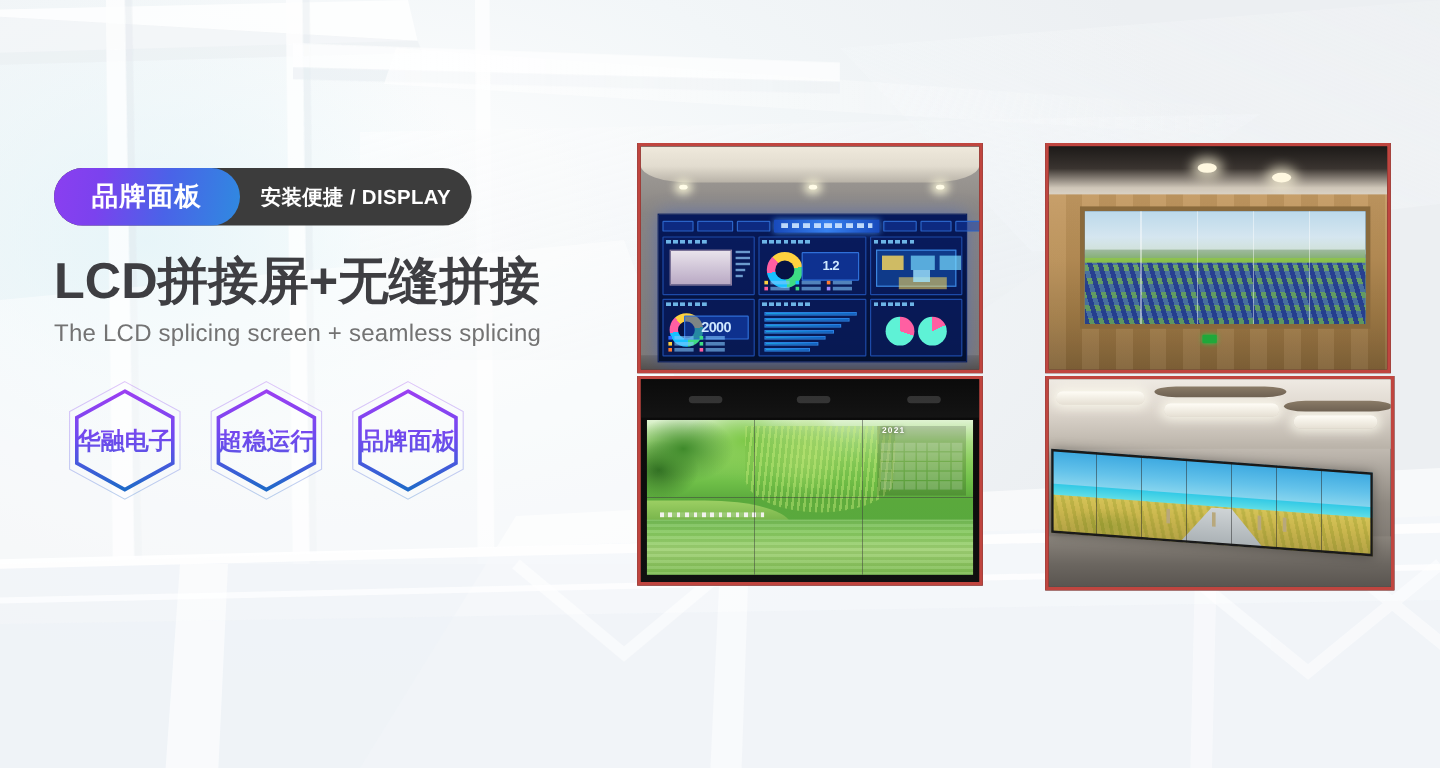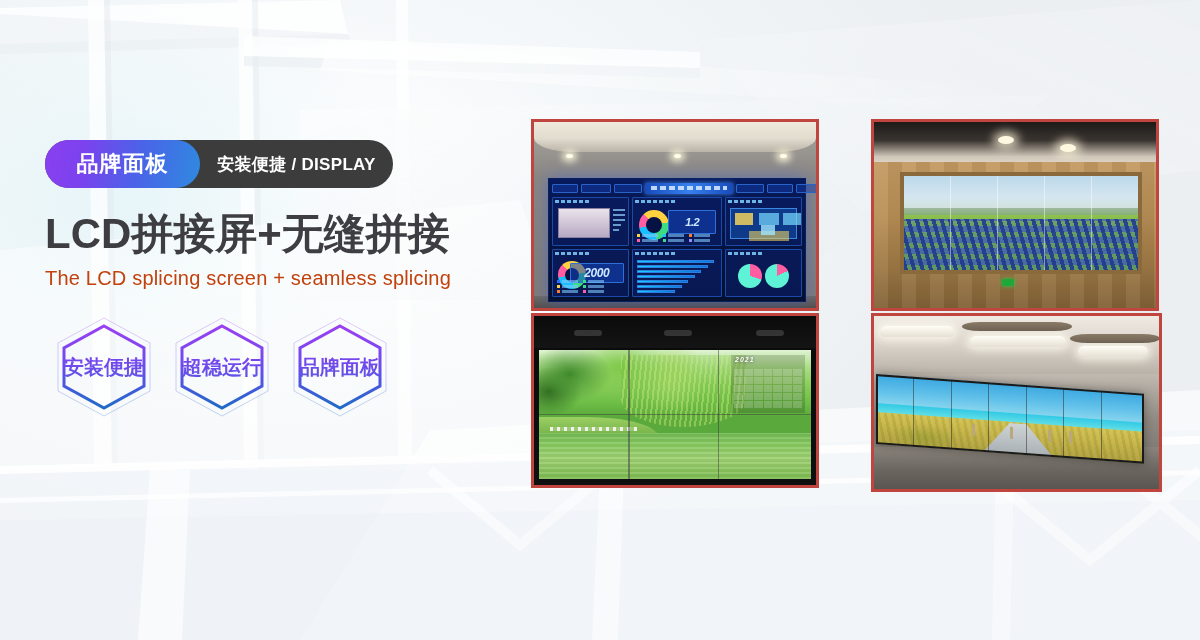--- a/index.html
+++ b/index.html
@@ -49,21 +49,21 @@
   }
 
   
   .headline {
     margin-top:24px;
     font-size:42px; font-weight:bold; color:#3e3e42;
     letter-spacing:0px; line-height:1.05; white-space:nowrap;
   }
   .subhead {
     margin-top:11px;
-    font-size:20px; color:#c2410c; letter-spacing:.2px; white-space:nowrap;
+    font-size:20px; color:#737373; letter-spacing:.2px; white-space:nowrap;
   }
 
   
   .features { margin-top:22px; display:flex; gap:0px; }
   .feature { position:relative; width:118px; height:110px; }
   .feature svg { position:absolute; left:0; top:0; }
   .feature .label {
     position:absolute; left:0; top:0; width:118px; height:110px;
     display:flex; align-items:center; justify-content:center;
     font-size:20px; font-weight:bold; letter-spacing:0px;
@@ -71,21 +71,20 @@
     -webkit-background-clip:text; background-clip:text;
     -webkit-text-fill-color:transparent; color:transparent;
     white-space:nowrap;
   }
 
   
   .photo {
     position:absolute; overflow:hidden;
     border:3px solid #c0453f;
     background:#111;
-    font-style:italic;
   }
   .ph-inner { position:absolute; inset:0; overflow:hidden; }
 
   
   #photo1 { left:531px; top:119px; width:288px; height:192px; }
   .p1-room {
     position:absolute; inset:0;
     background:linear-gradient(180deg,#8e8a86 0%,#9c9894 12%,#8a8682 30%,#7e7a76 100%);
   }
   .p1-ceil {
@@ -332,21 +331,21 @@
           <defs>
             <linearGradient id="hexG1" x1="0" y1="0" x2="0" y2="1">
               <stop offset="0%" stop-color="#9b3ff2"></stop>
                 <stop offset="50%" stop-color="#6b4bef"></stop>
                 <stop offset="100%" stop-color="#1f6ac8"></stop>
             </linearGradient>
           </defs>
           <polygon points="59,6 105,31 105,79 59,104 13,79 13,31" fill="none" stroke="url(#hexG1)" stroke-width="0.9" opacity="0.3"></polygon>
           <polygon points="59,14 99,36 99,74 59,96 19,74 19,36" fill="none" stroke="url(#hexG1)" stroke-width="3"></polygon>
         </svg>
-        <div class="label">安装便捷</div>
+        <div class="label">华融电子</div>
       </div>
 
       <div class="feature">
         <svg width="118" height="110" viewBox="0 0 118 110">
           <defs>
             <linearGradient id="hexG3" x1="0" y1="0" x2="0" y2="1">
               <stop offset="0%" stop-color="#9b3ff2"></stop>
                 <stop offset="50%" stop-color="#6b4bef"></stop>
                 <stop offset="100%" stop-color="#1f6ac8"></stop>
             </linearGradient>

